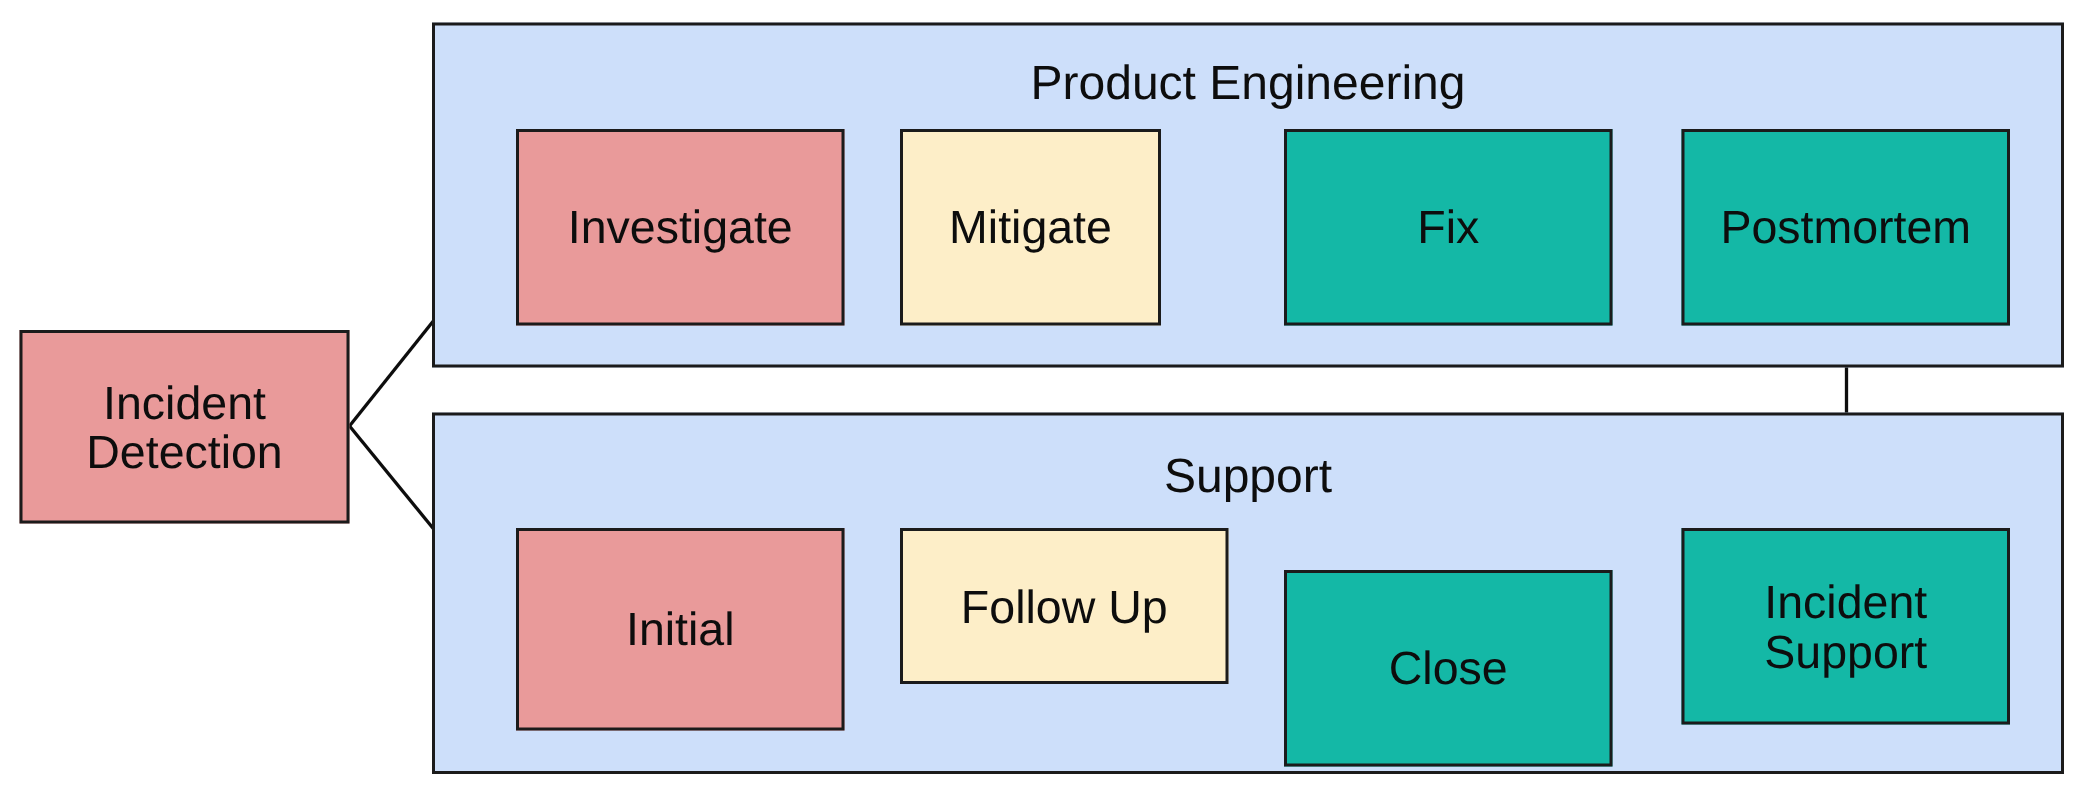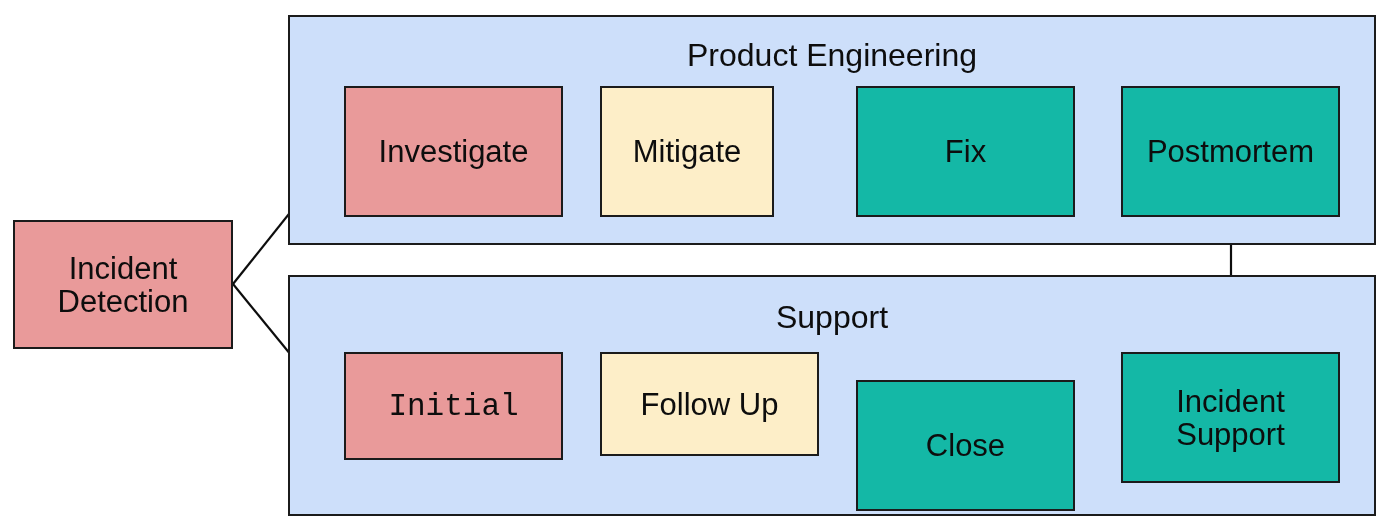--- a/index.html
+++ b/index.html
@@ -120,21 +120,21 @@
   </div>
 
   <div class="node fill-green" style="left:1121px; top:86px; width:219px; height:131px;">
     <span>Postmortem</span>
   </div>
 
   <div class="lane" style="left:288px; top:275px; width:1088px; height:241px;">
     <div class="lane-title" style="top:24px;">Support</div>
   </div>
 
-  <div class="node fill-red" style="left:344px; top:352px; width:219px; height:108px;font-family:Liberation Mono, monospace;">
+  <div class="node fill-red" style="left:344px; top:352px; width:219px; height:135px;">
     <div>
       <span>Initial</span>
     </div>
   </div>
 
   <div class="node fill-yellow" style="left:600px; top:352px; width:219px; height:104px;">
     <span>Follow Up</span>
   </div>
 
   <div class="node fill-green" style="left:856px; top:352px; width:219px; height:131px;margin-top:28px;">

